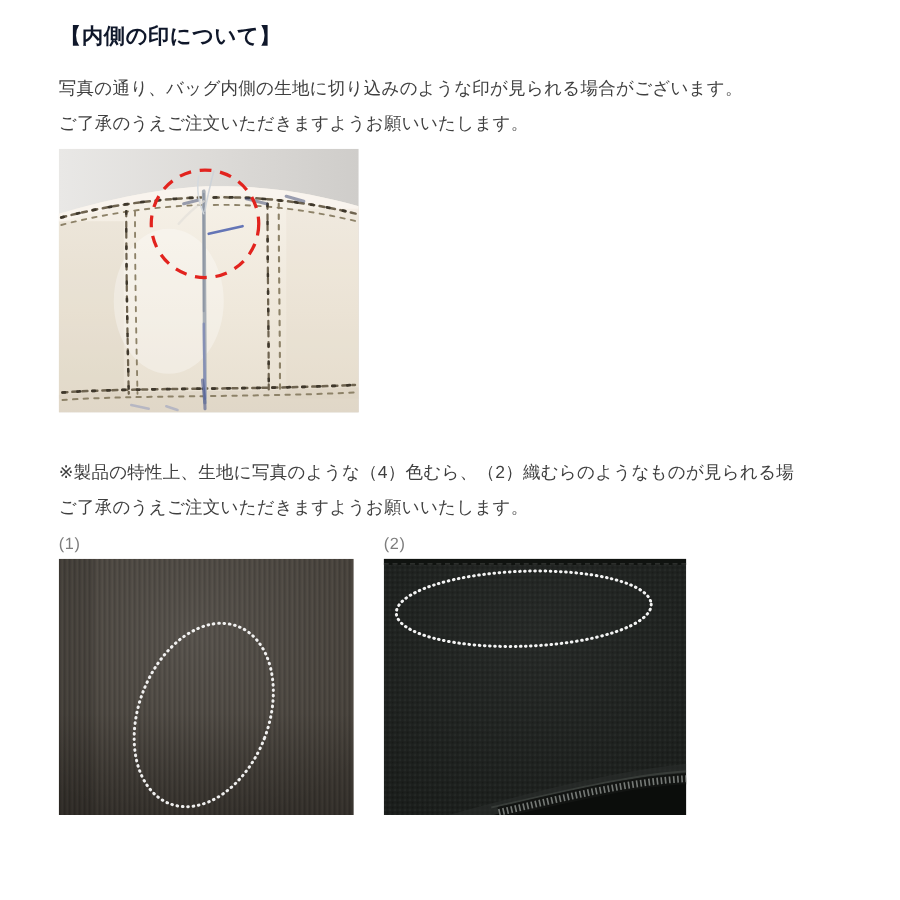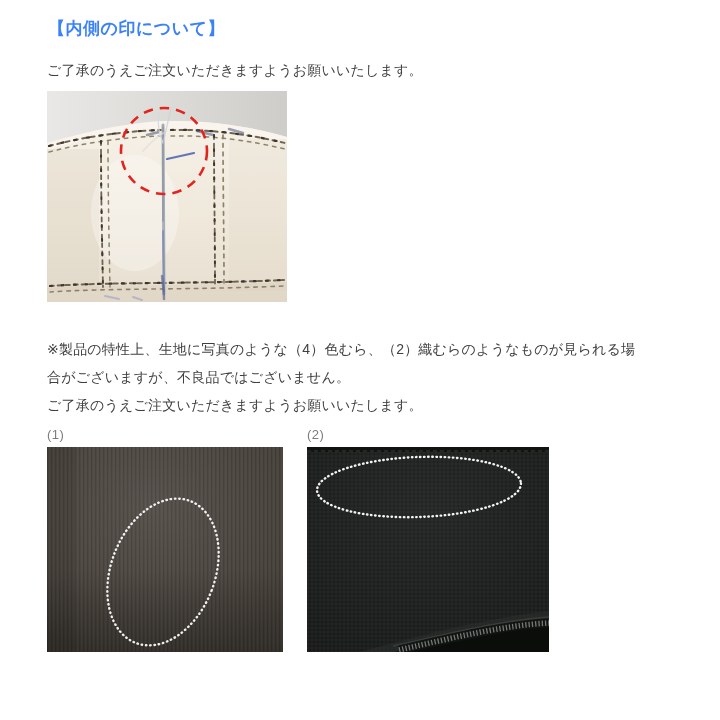--- a/index.html
+++ b/index.html
@@ -12,21 +12,21 @@
     background: #ffffff;
     font-family: "Liberation Sans", "DejaVu Sans", sans-serif;
     color: #3f3f3f;
     overflow: hidden;
   }
   .heading {
     margin: 0 0 0 1px;
     font-size: 17px;
     line-height: 22px;
     font-weight: bold;
-    color: #3b82f6;
+    color: #0f172a;
     letter-spacing: 0.5px;
   }
   .para { margin-top: 16px; font-size: 14px; }
   .para .line { line-height: 28px; white-space: nowrap; letter-spacing: 0.2px; }
   .note { margin-top: 33px; }
   .fig-top { margin-top: 7px; width: 240px; height: 211px; }
   .fig-top svg { display: block; }
   .fig-row { margin-top: 8px; display: flex; gap: 24px; }
   .fig-col { display: flex; flex-direction: column; }
   .fig-label {
@@ -39,20 +39,21 @@
   .fig-col svg { display: block; }
 </style>
 </head>
 <body>
 
 <div class="page">
 
   <h1 class="heading">【内側の印について】</h1>
 
   <div class="para intro">
+    <div class="line">写真の通り、バッグ内側の生地に切り込みのような印が見られる場合がございます。</div>
     <div class="line">ご了承のうえご注文いただきますようお願いいたします。</div>
   </div>
 
   <div class="fig-top">
     <svg width="240" height="211" viewBox="0 0 240 211" xmlns="http://www.w3.org/2000/svg">
       <defs>
         <linearGradient id="gBg" x1="0" y1="0" x2="1" y2="0">
           <stop offset="0" stop-color="#e9e8e6"></stop>
           <stop offset="0.5" stop-color="#dddbd8"></stop>
           <stop offset="1" stop-color="#cfcdca"></stop>
@@ -100,21 +101,20 @@
         <path d="M96,60 C103,52 110,46 116,42" stroke="#e3e0da" stroke-width="2" opacity="0.7"></path>
         <path d="M58,205 L72,208 M86,206 L95,209" stroke="#7787bb" stroke-width="2" opacity="0.4"></path>
       </g>
 
       <circle cx="117" cy="60" r="43" fill="none" stroke="#e2231e" stroke-width="2.6" stroke-dasharray="9.5 7"></circle>
     </svg>
   </div>
 
   <div class="para note">
     <div class="line">※製品の特性上、生地に写真のような（4）色むら、（2）織むらのようなものが見られる場</div>
-    <div class="line">合がございますが、不良品ではございません。</div>
     <div class="line">ご了承のうえご注文いただきますようお願いいたします。</div>
   </div>
 
   <div class="fig-row">
 
     <div class="fig-col">
       <div class="fig-label">(1)</div>
       <div>
         <svg width="236" height="205" viewBox="0 0 236 205" xmlns="http://www.w3.org/2000/svg">
           <defs>

